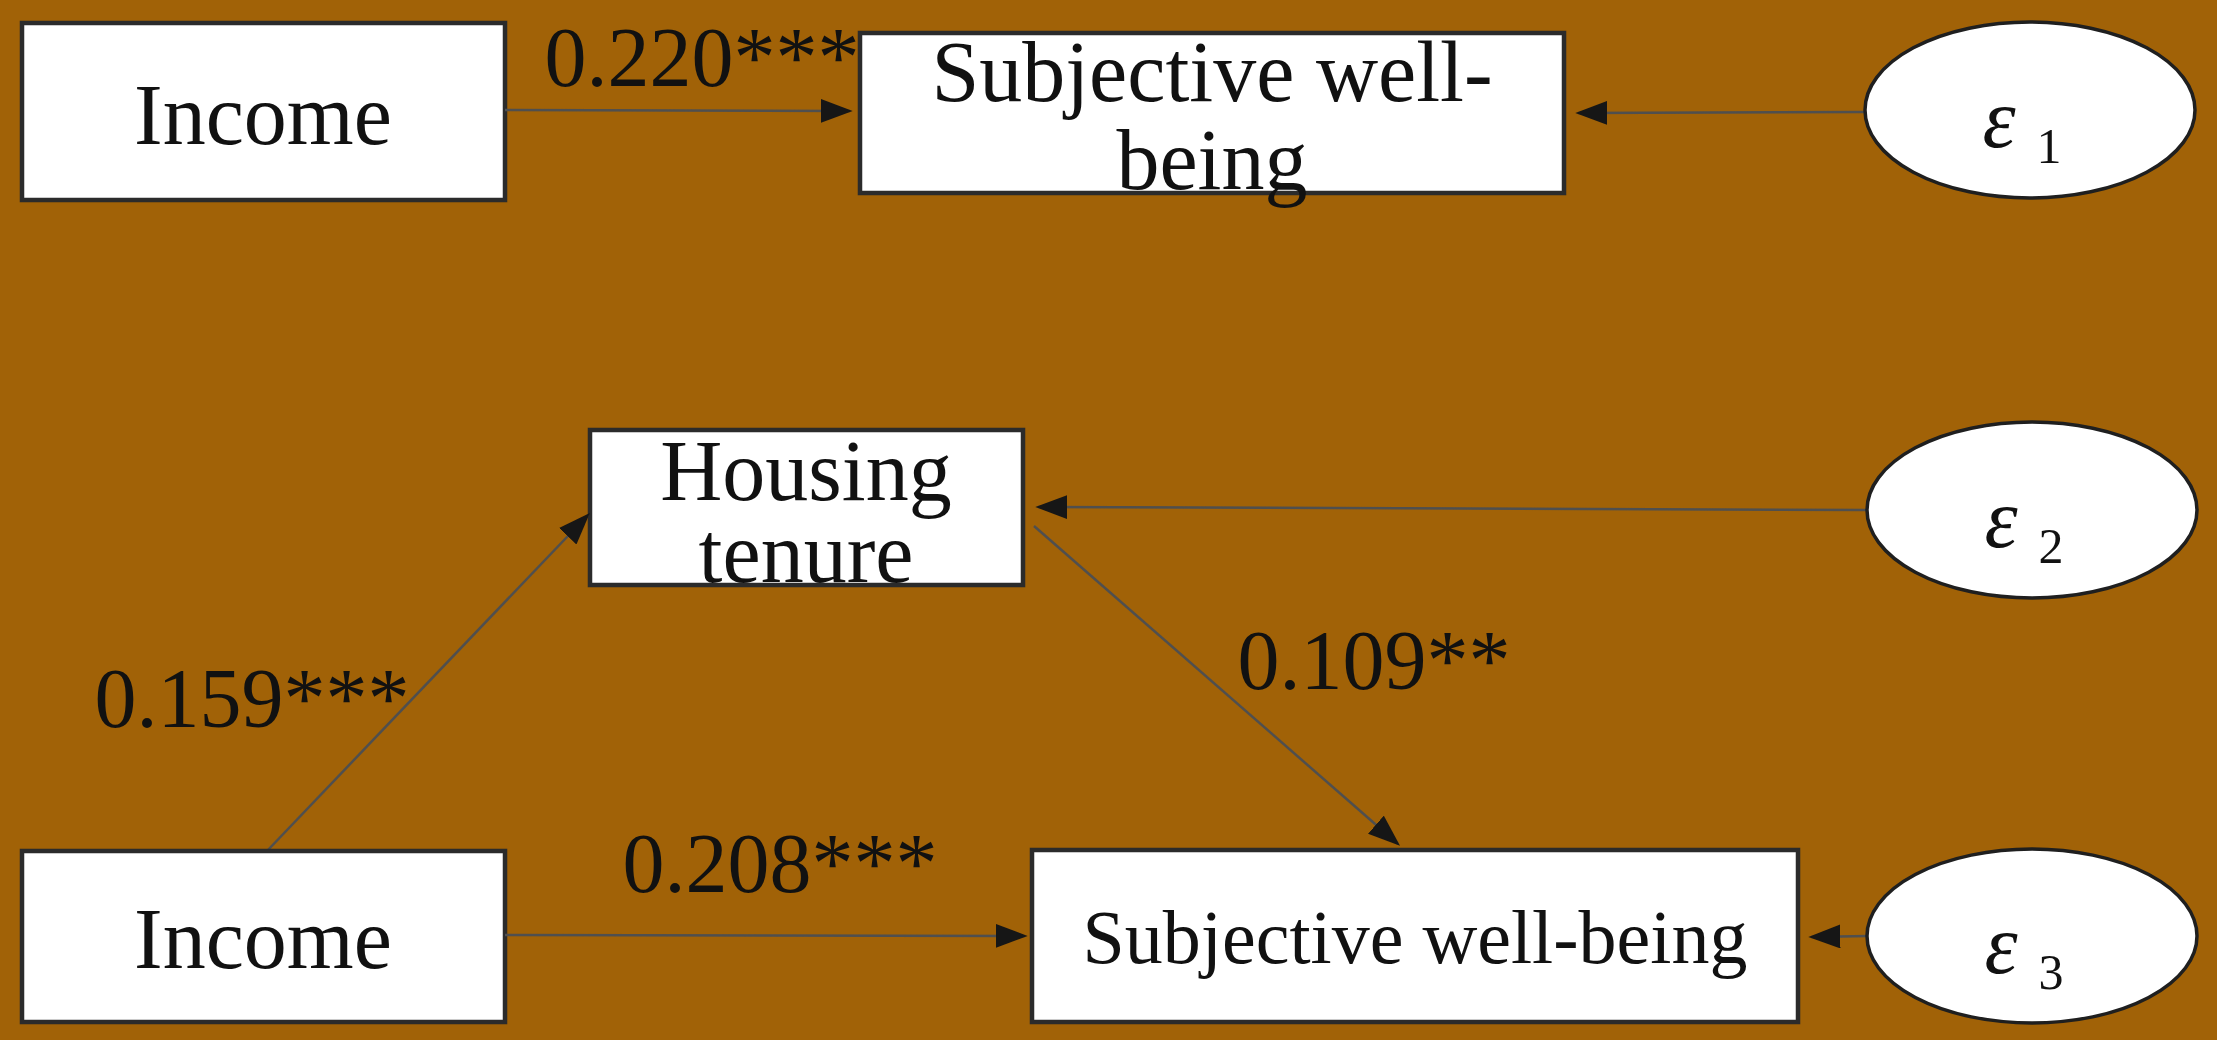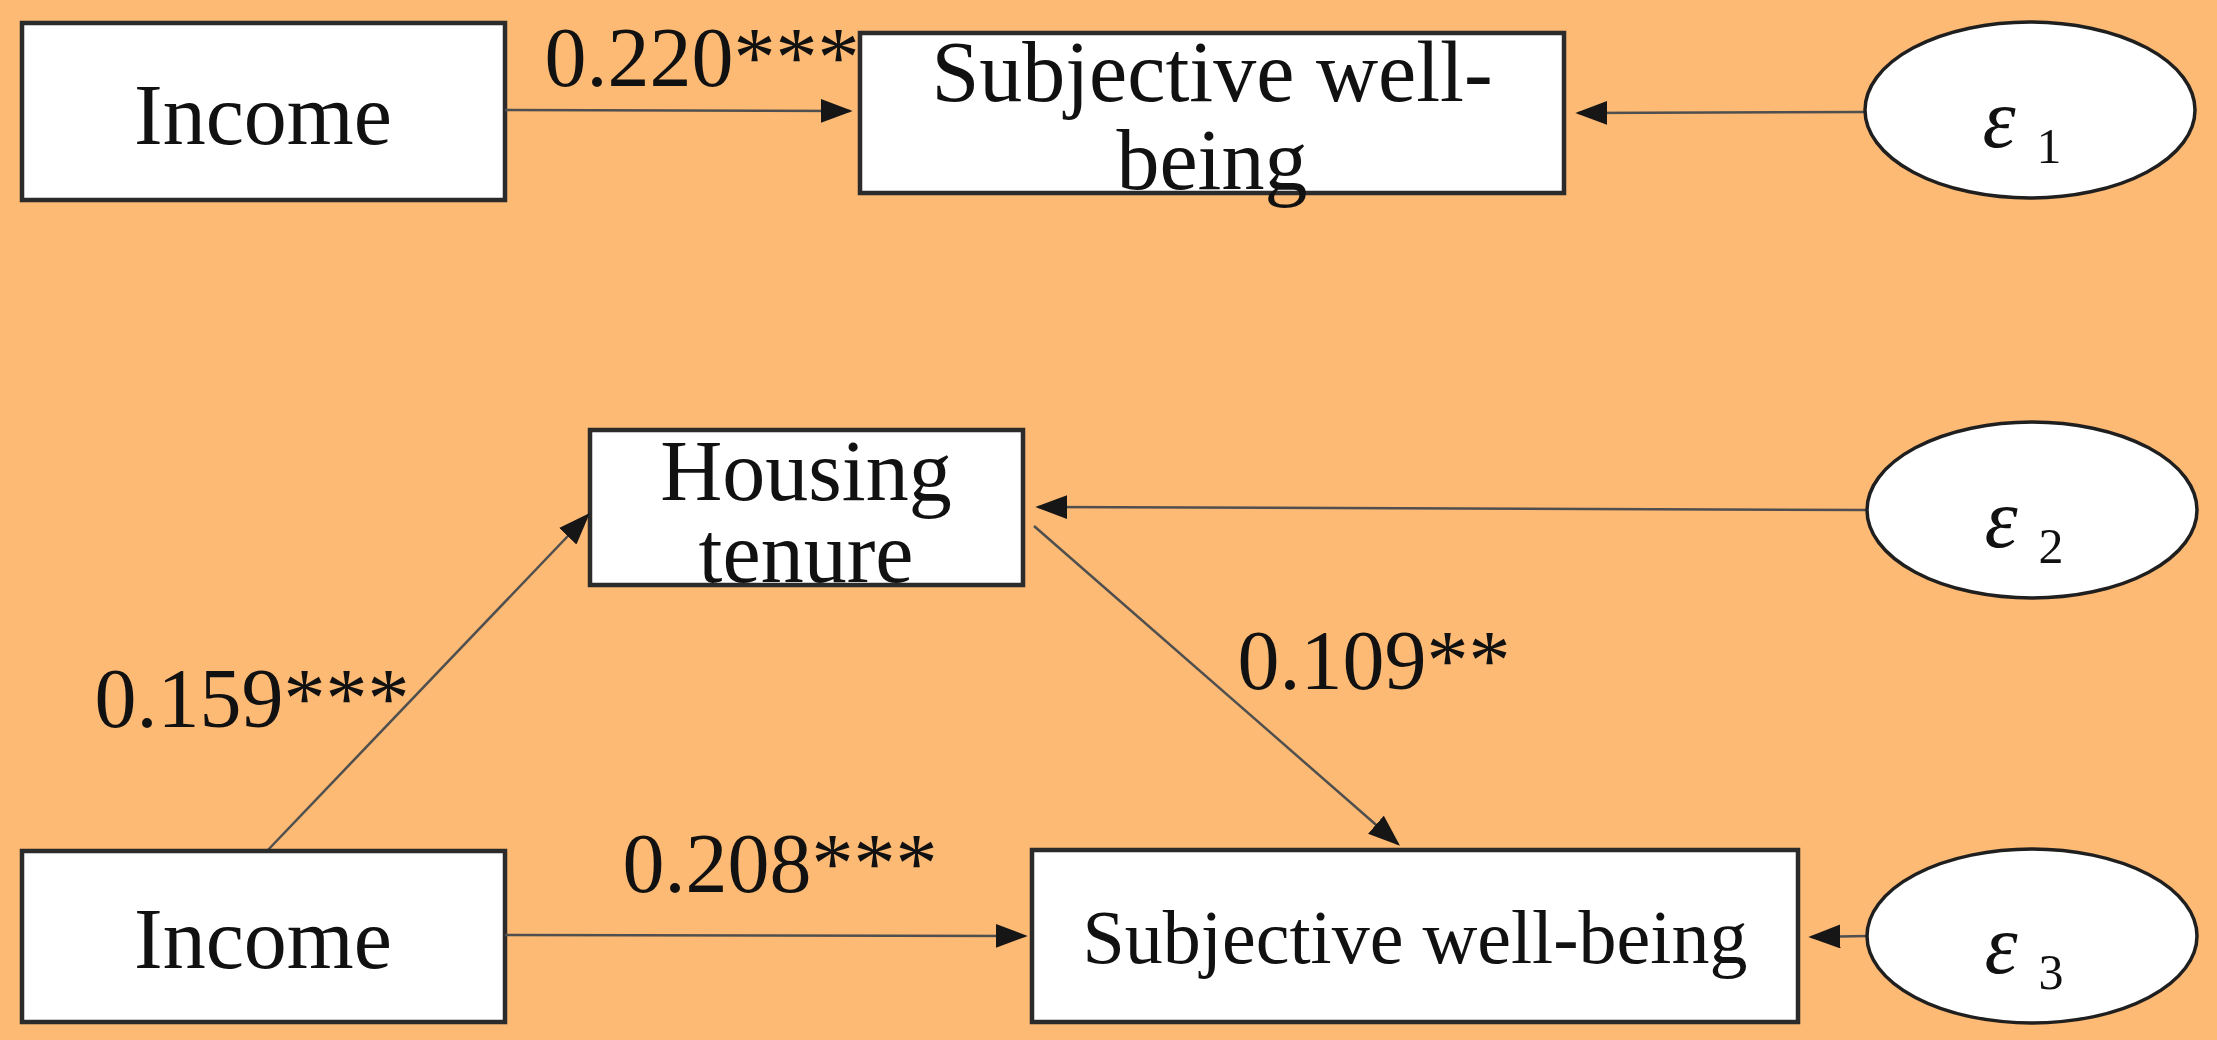--- a/index.html
+++ b/index.html
@@ -4,21 +4,21 @@
 <style>
   html, body {
     margin: 0;
     padding: 0;
     background: #ffffff;
   }
   .stage {
     position: relative;
     width: 2217px;
     height: 1040px;
-    background: #fdba74;
+    background: #a16207;
     font-family: "Liberation Serif", serif;
   }
   svg { display: block; }
   .node-box {
     fill: #ffffff;
     stroke: #2b2b2b;
     stroke-width: 4.5;
   }
   .node-ellipse {
     fill: #ffffff;

